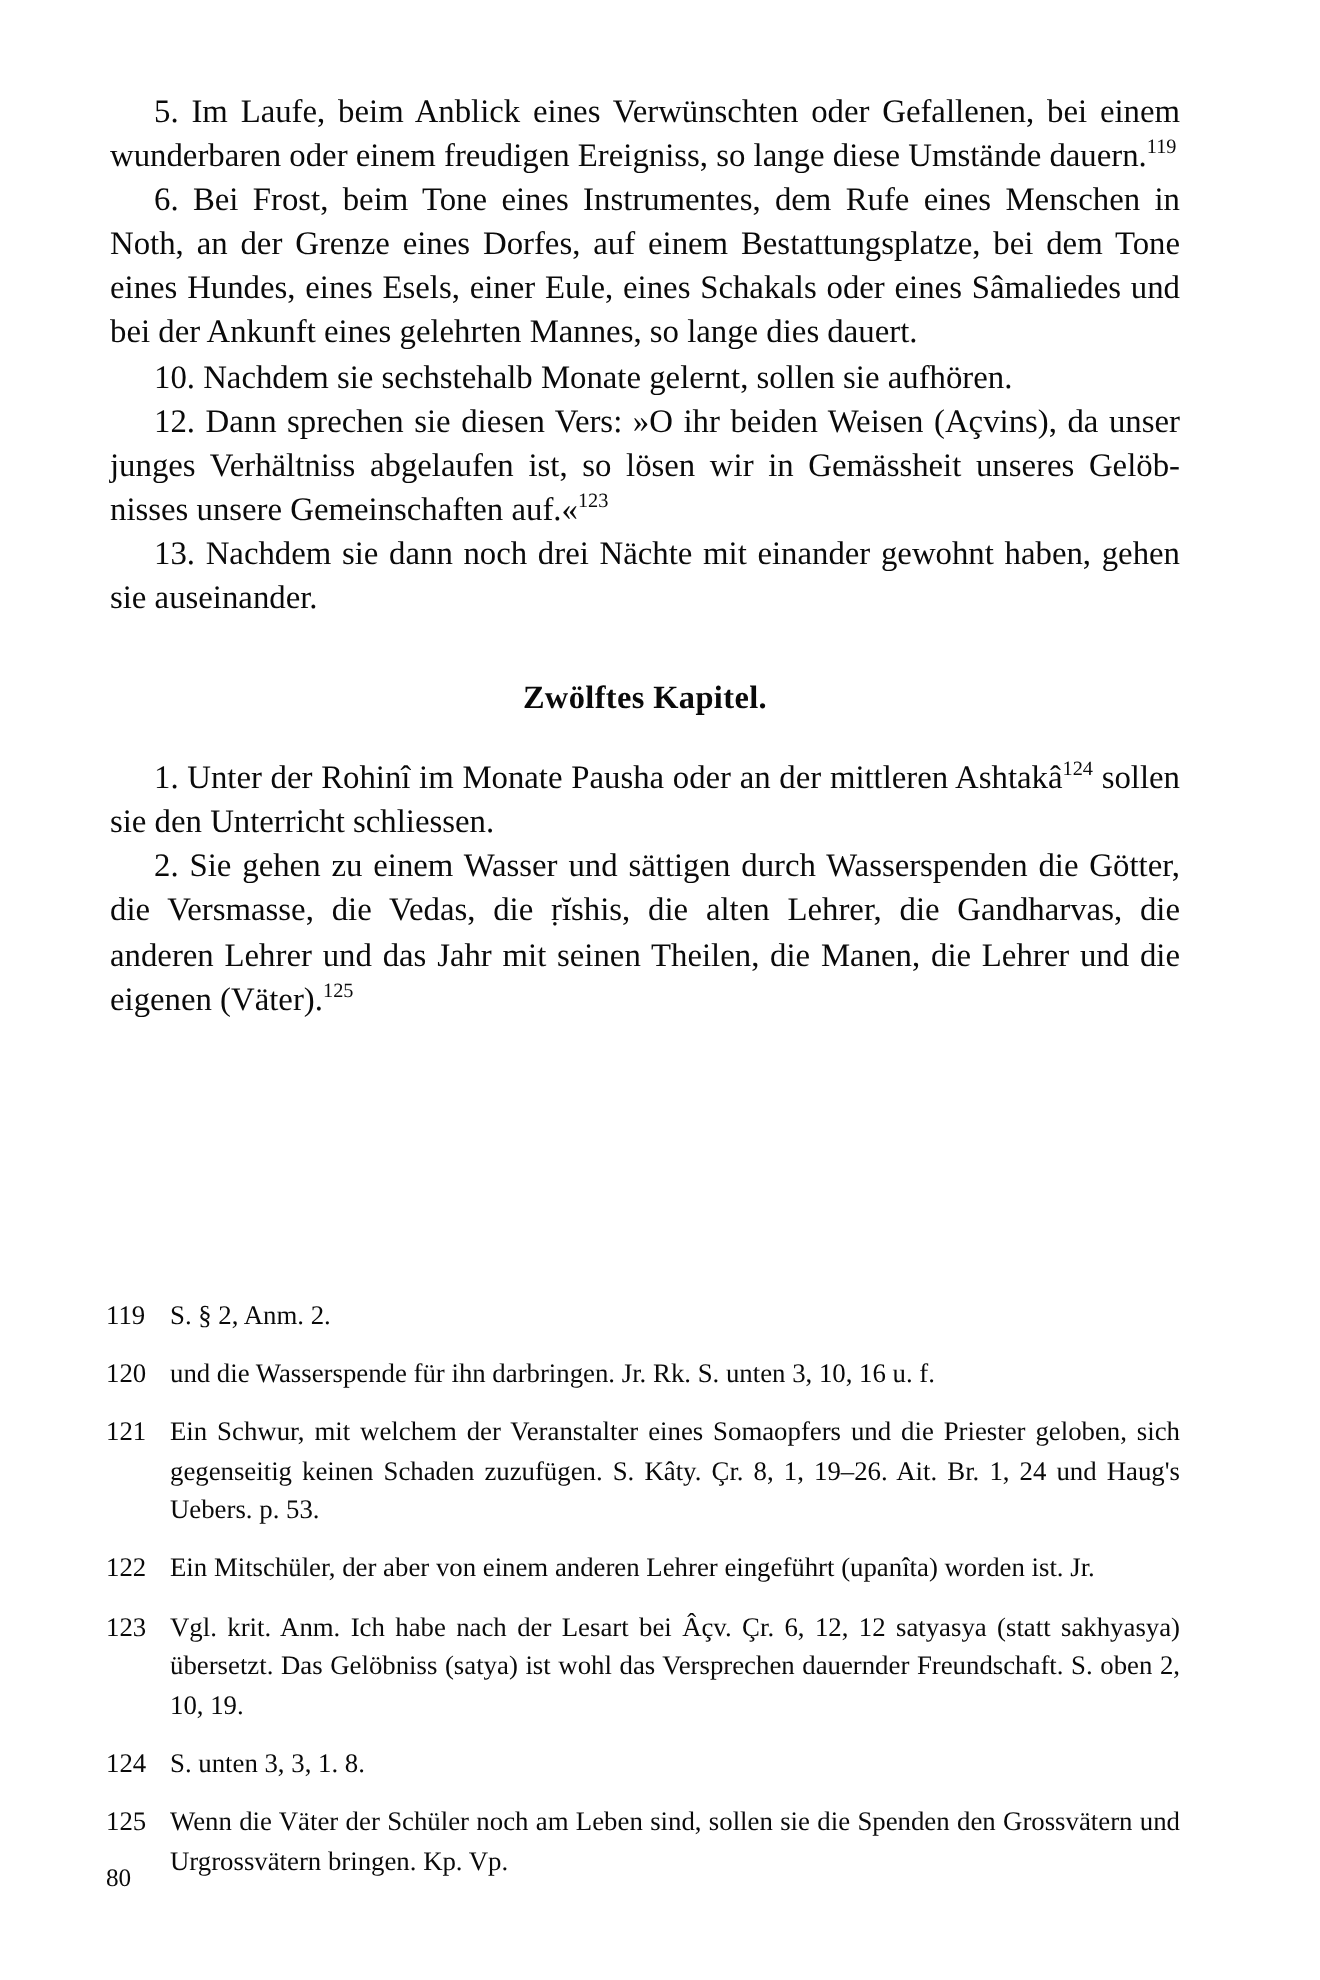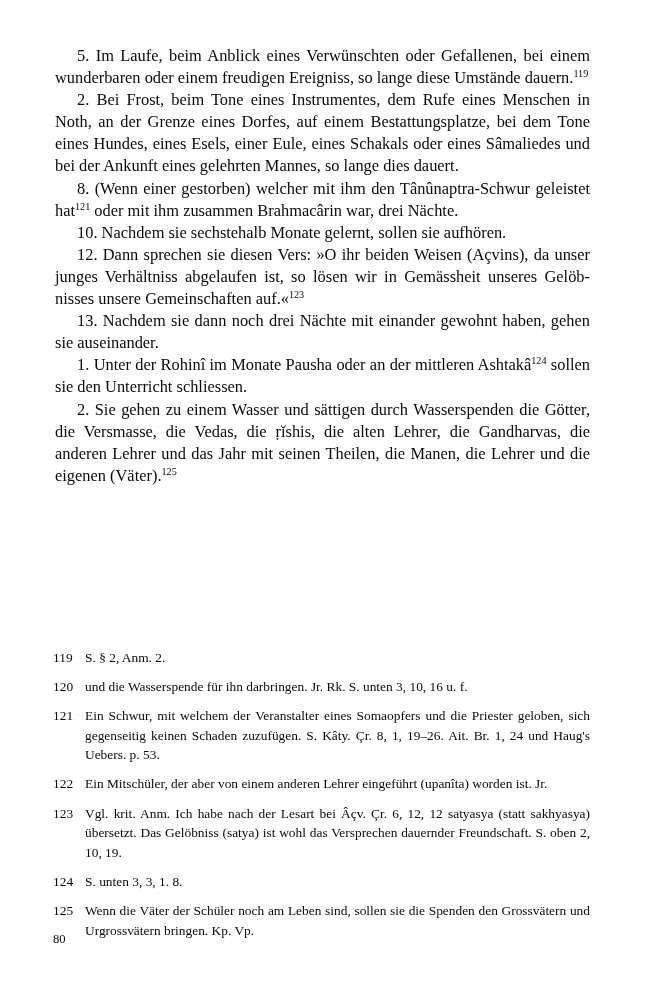--- a/index.html
+++ b/index.html
@@ -82,33 +82,35 @@
 </style>
 </head>
 <body>
 
 <div class="page">
 
   <div class="body-block">
 
     <p class="para"><span>5. Im Laufe, beim Anblick eines Verwünschten oder Gefallenen, bei einem wunderbaren oder einem freudigen Ereigniss, so lange diese Umstände dauern.</span><sup>119</sup></p>
 
-    <p class="para"><span>2. Bei Frost, beim Tone eines Instrumentes, dem Rufe eines Menschen in Noth, an der Grenze eines Dorfes, auf einem Bestattungsplatze, bei dem Tone eines Hundes, eines Esels, einer Eule, eines Schakals oder eines Sâmaliedes und bei der Ankunft eines gelehrten Mannes, so lange dies dauert.</span></p>
+    <p class="para"><span>6. Bei Frost, beim Tone eines Instrumentes, dem Rufe eines Menschen in Noth, an der Grenze eines Dorfes, auf einem Bestattungsplatze, bei dem Tone eines Hundes, eines Esels, einer Eule, eines Schakals oder eines Sâmaliedes und bei der Ankunft eines gelehrten Mannes, so lange dies dauert.</span></p>
 
 
-    <p class="para"><span>8. (Wenn einer gestorben) welcher mit ihm den Tânûnaptra-Schwur geleistet hat</span><sup>121</sup><span> oder mit ihm zusammen Brahmacârin war, drei Nächte.</span></p>
 
 
     <p class="para"><span>10. Nachdem sie sechstehalb Monate gelernt, sollen sie aufhören.</span></p>
 
 
     <p class="para"><span>12. Dann sprechen sie diesen Vers: »O ihr beiden Weisen (Açvins), da unser junges Verhältniss abgelaufen ist, so lösen wir in Gemässheit unseres Gelöb­nisses unsere Gemeinschaften auf.«</span><sup>123</sup></p>
 
     <p class="para"><span>13. Nachdem sie dann noch drei Nächte mit einander gewohnt haben, gehen sie auseinander.</span></p>
 
+    <div class="heading-wrap">
+      <h2 class="chapter-heading">Zwölftes Kapitel.</h2>
+    </div>
 
     <p class="para"><span>1. Unter der Rohinî im Monate Pausha oder an der mittleren Ashtakâ</span><sup>124</sup><span> sollen sie den Unterricht schliessen.</span></p>
 
     <p class="para"><span>2. Sie gehen zu einem Wasser und sättigen durch Wasserspenden die Götter, die Versmasse, die Vedas, die ṛĭshis, die alten Lehrer, die Gandharvas, die anderen Lehrer und das Jahr mit seinen Theilen, die Manen, die Lehrer und die eigenen (Väter).</span><sup>125</sup></p>
 
   </div>
 
   <div class="notes-block">
 
     <div class="note">

